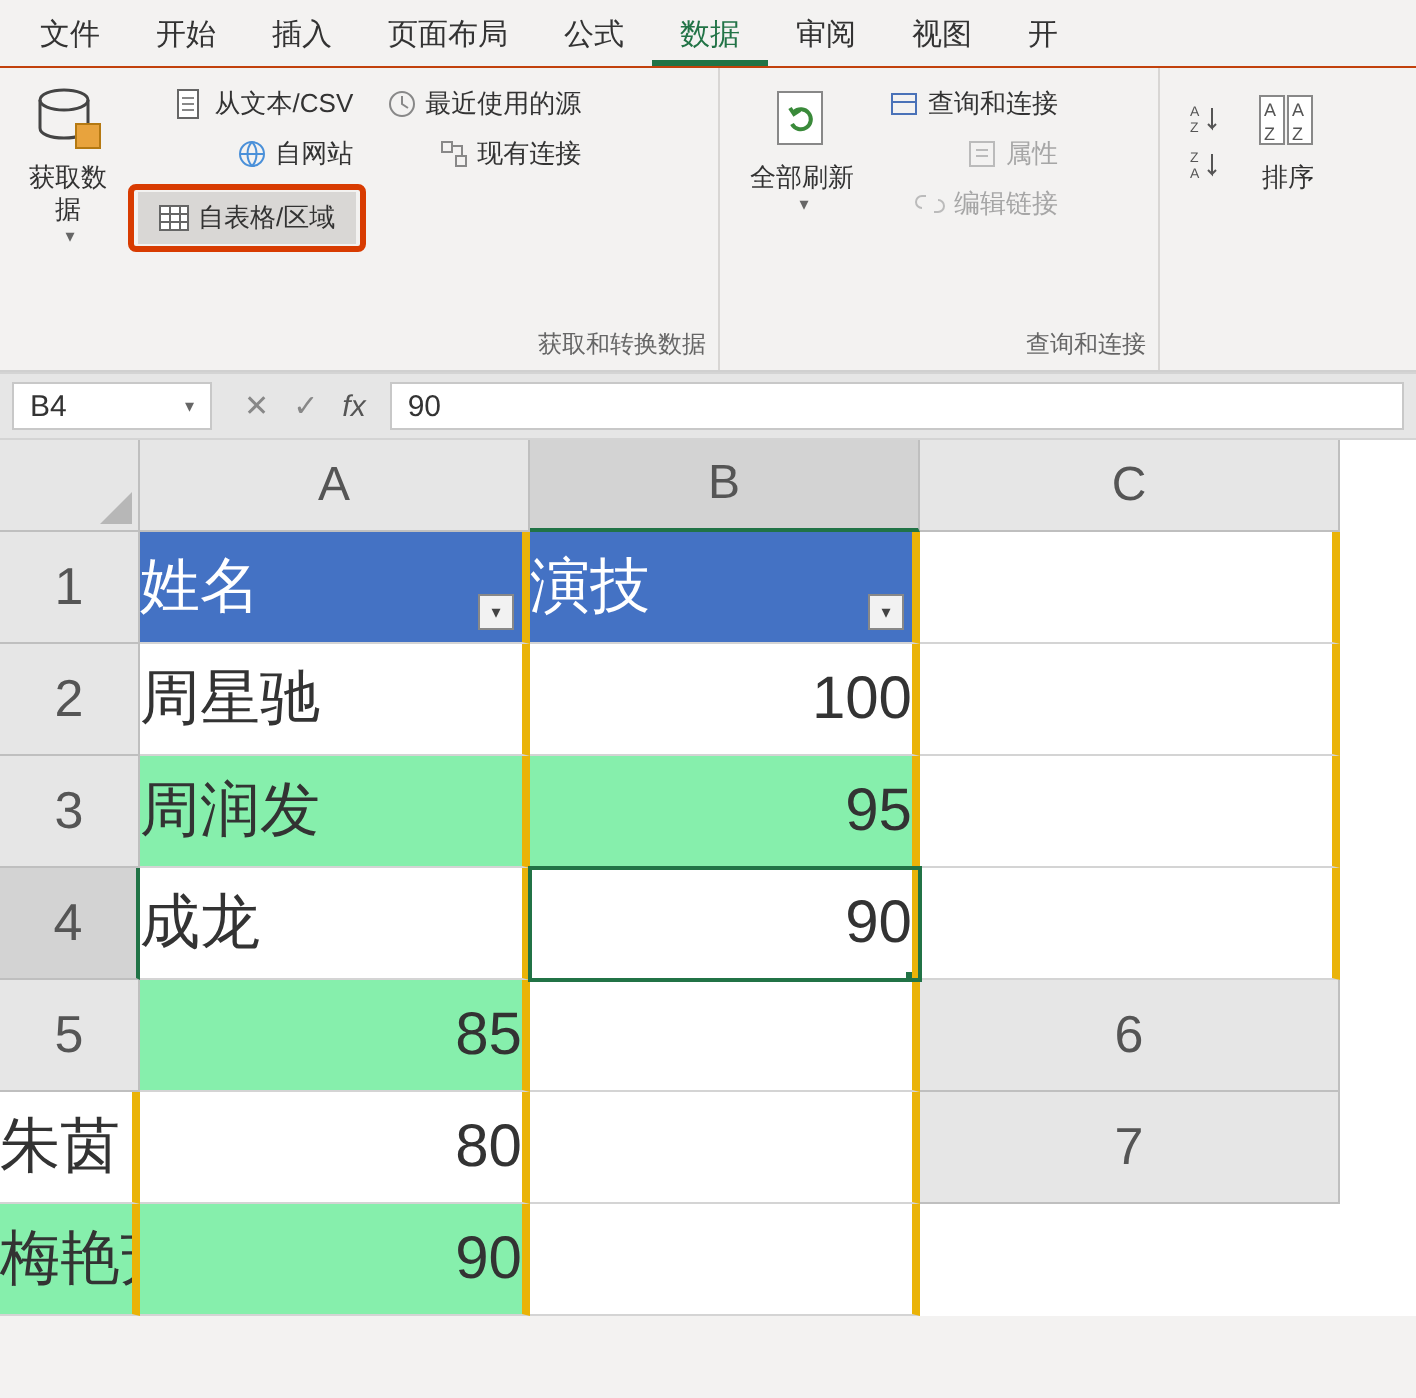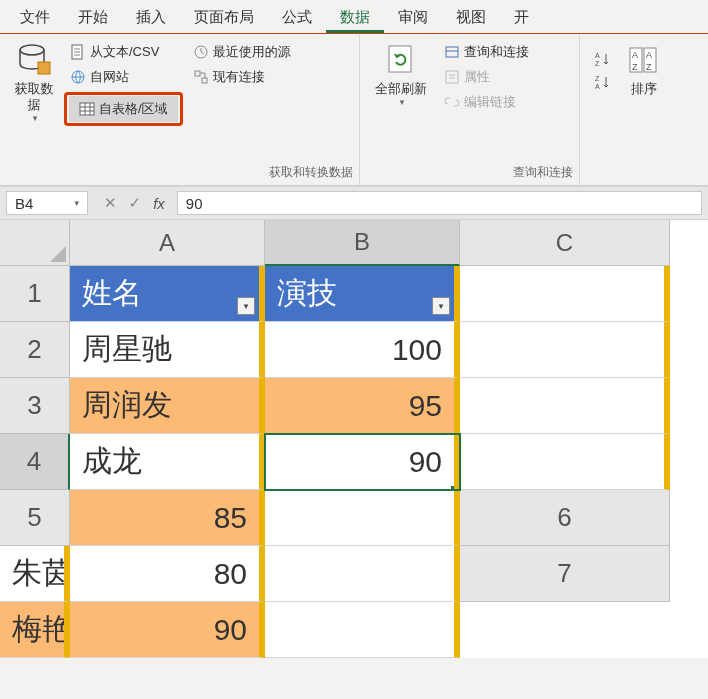--- a/index.html
+++ b/index.html
@@ -56,21 +56,21 @@
     display: flex;
     flex-direction: column;
     align-items: center;
     justify-content: flex-start;
     width: 56px;
     padding: 4px 2px;
     cursor: pointer;
   }
   .big-btn .icon-slot { width: 36px; height: 36px; margin-bottom: 3px; }
   .big-btn .lbl { font-size: 13px; text-align: center; line-height: 16px; }
-  .small-list { display: flex; flex-direction: column; gap: 1px; padding: 2px 2px; }
+  .small-list { display: flex; flex-direction: column; gap: 1px; padding: 2px 2px; align-items: flex-end; }
   .small-btn {
     display: flex;
     align-items: center;
     gap: 4px;
     padding: 3px 6px;
     font-size: 13px;
     color: #333;
     cursor: pointer;
     white-space: nowrap;
   }
@@ -88,21 +88,21 @@
   
   .barrow {
     display: flex;
     align-items: center;
     background: #e6e6e6;
     border-top: 1px solid #d4d4d4;
     border-bottom: 1px solid #d4d4d4;
     height: 34px;
   }
   .namebox {
-    width: 82px;
+    width: 100px;
     background: #fff;
     border: 1px solid #c8c8c8;
     margin: 4px 6px;
     height: 24px;
     font-size: 15px;
     padding: 2px 8px;
     display: flex;
     align-items: center;
   }
   .namebox .dd { margin-left: auto; font-size: 9px; color: #666; }
@@ -157,33 +157,33 @@
     text-align: center;
     font-size: 26px;
     color: #555;
     display: flex;
     align-items: center;
     justify-content: center;
     height: 56px;
   }
   .rowhdr.selrow { background: #d3d3d3; border-right: 2px solid #217346; }
   .cell {
-    border-right: 6px solid #eab308;
+    border-right: 4px solid #eab308;
     border-bottom: 1px solid #d4d4d4;
     height: 56px;
     font-size: 30px;
-    padding: 4px 12px;
+    padding: 4px 0;
     display: flex;
     align-items: center;
     white-space: nowrap;
     overflow: hidden;
     background: #fff;
   }
   .cell.num { justify-content: flex-end; }
-  .cell.bandA { background: #fdba74; }
+  .cell.bandA { background: #86efac; }
   .cell.hdr {
     background: #4472c4;
     color: #fff;
     font-size: 30px;
     padding-right: 26px;
     position: relative;
   }
   .cell.hdr .filter {
     position: absolute;
     right: 4px; bottom: 6px;

